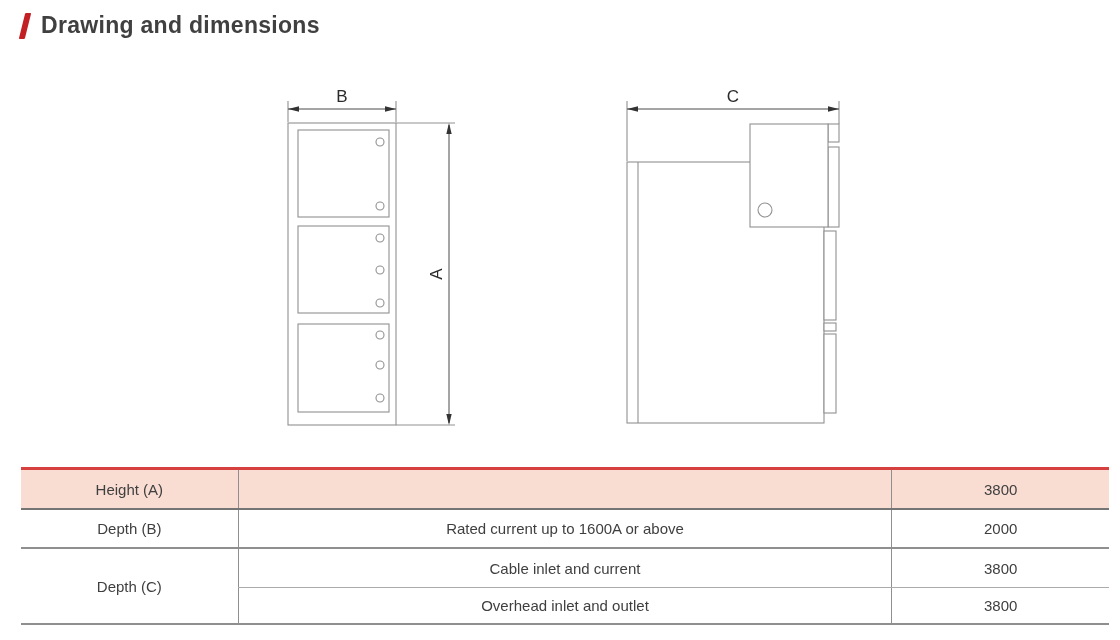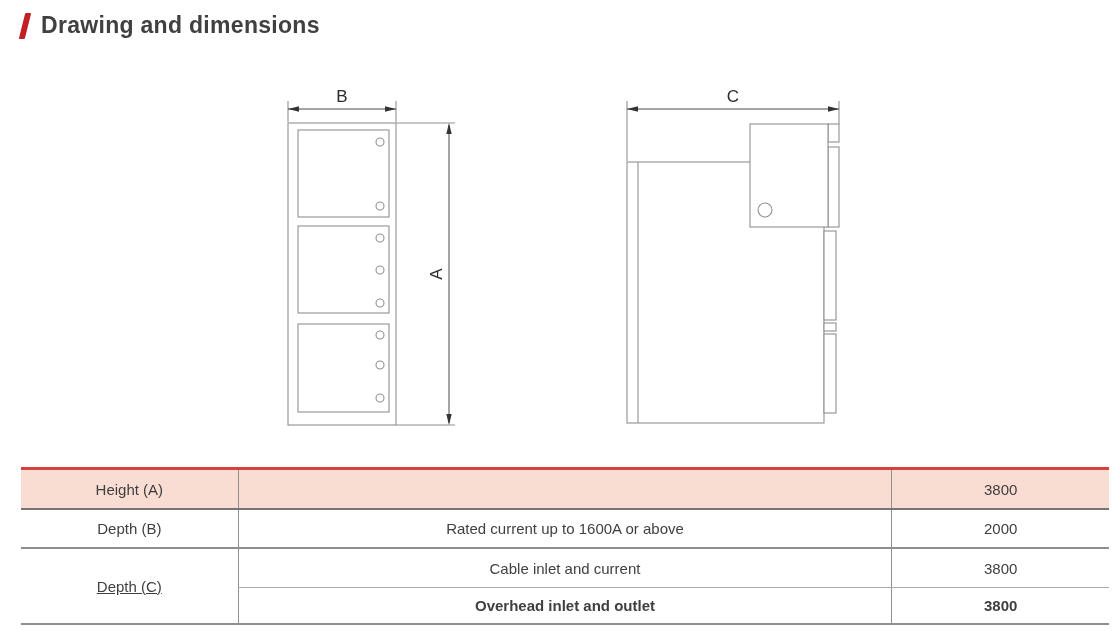--- a/index.html
+++ b/index.html
@@ -93,25 +93,23 @@
     height: 37px;
     border-bottom: 2px solid #8f8f8f;
   }
   tr.row-depth1 td.c2, tr.row-depth1 td.c3 {
     height: 38px;
     border-bottom: 1px solid #ababab;
   }
   tr.row-depth2 td {
     height: 35px;
     border-bottom: 2px solid #8f8f8f;
-    font-weight: bold;
   }
   td.cell-depth-label {
     border-bottom: 2px solid #8f8f8f;
-    text-decoration: underline;
   }
 </style>
 </head>
 <body>
 
 <div id="page">
 
   <div class="title-bar">
     <div class="title-slash"></div>
     <div class="title-text">Drawing and dimensions</div>

